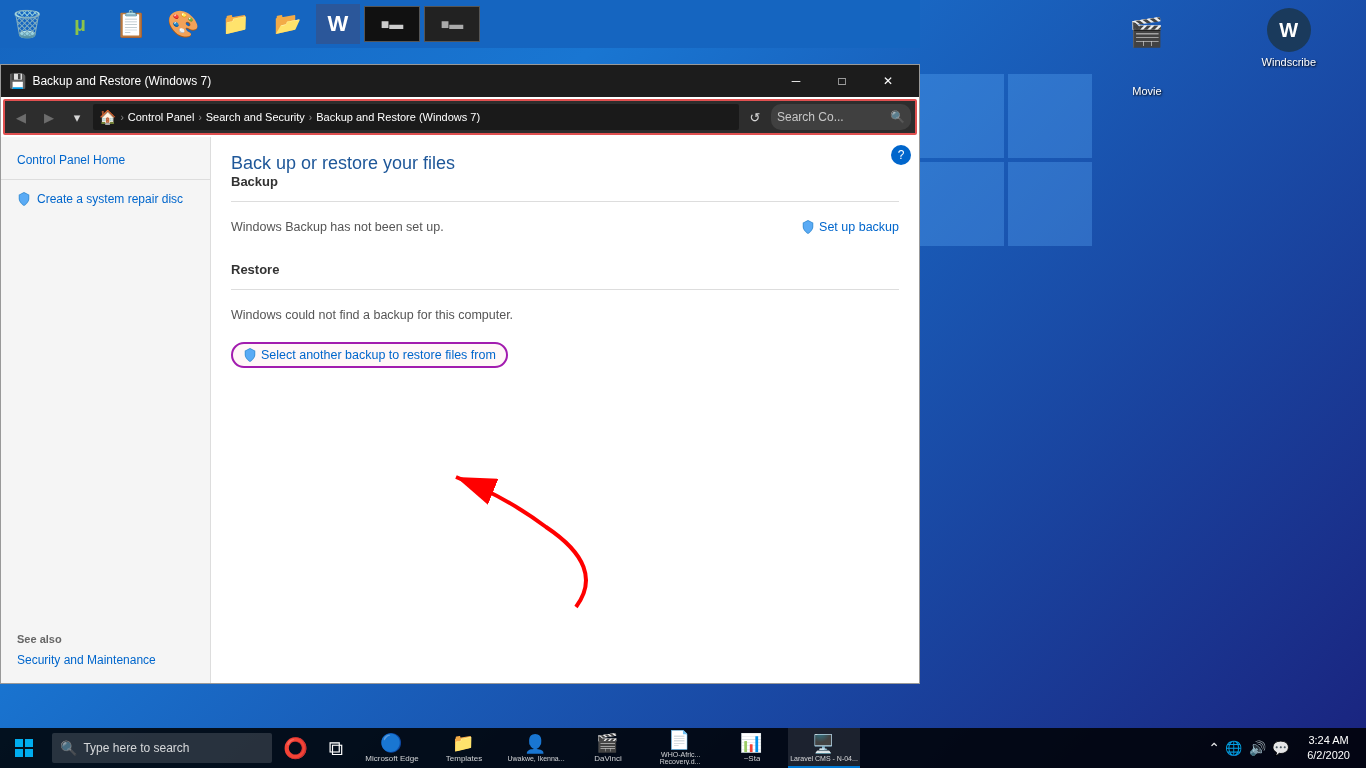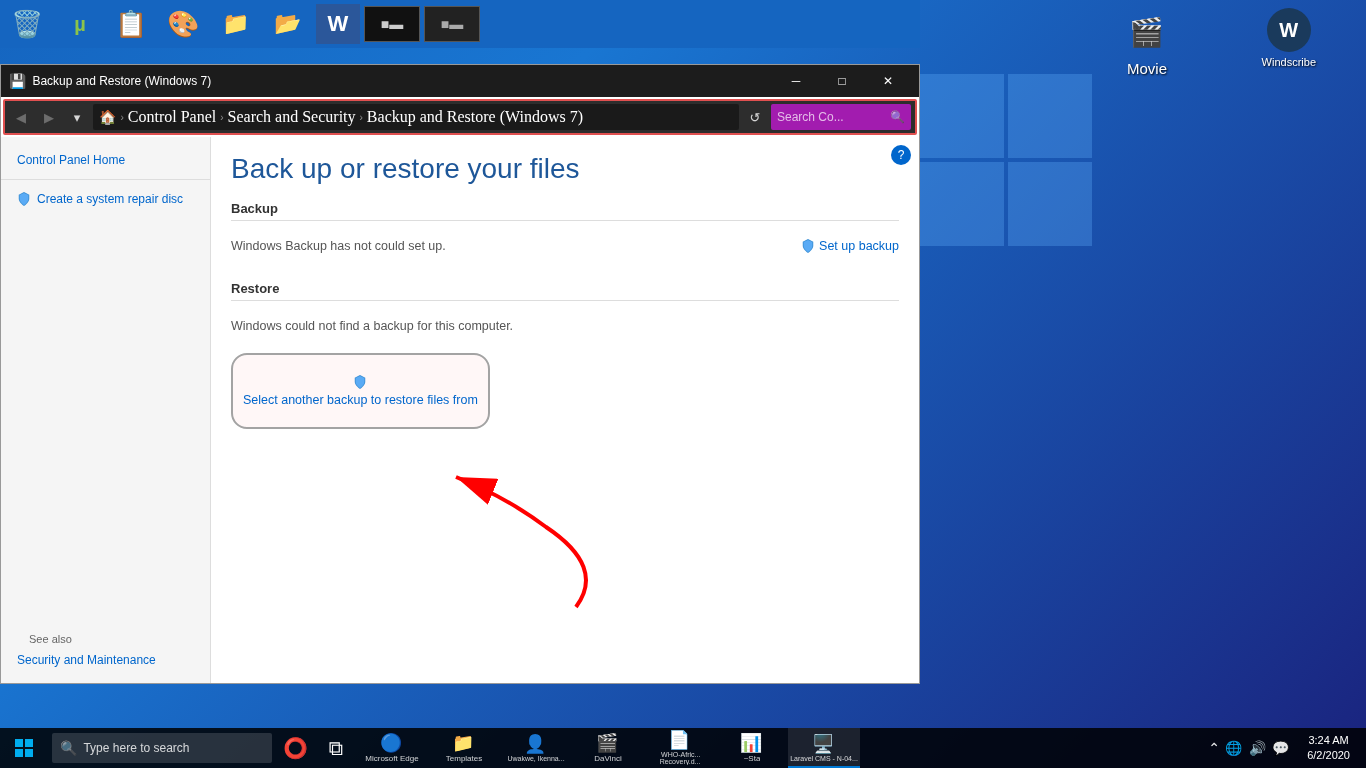--- a/index.html
+++ b/index.html
@@ -264,31 +264,30 @@
       color: white;
       font-size: 12px;
       gap: 4px;
     }
     .path-separator {
       color: rgba(255,255,255,0.5);
       font-size: 10px;
     }
     .path-part {
       color: white;
-      font-size: 16px;
-      cursor: pointer;
-      font-family: Liberation Serif, serif;
+      font-size: 11px;
+      cursor: pointer;
     }
     .path-part.current { color: white; }
     .search-box {
       display: flex;
       align-items: center;
-      background: #a21caf;
+      background: #404040;
       height: 26px;
-      border-radius: 2px;
+      border-radius: 10px;
       padding: 0 6px;
       width: 140px;
       color: rgba(255,255,255,0.7);
       font-size: 12px;
       gap: 4px;
     }
 
     
     .content-area {
       display: flex;
@@ -311,22 +310,22 @@
       color: #0066cc;
       cursor: pointer;
       text-decoration: none;
       display: flex;
       align-items: flex-end;
       gap: 6px;
     }
     .sidebar-section-title {
       font-size: 11px;
       color: #666;
-      padding: 12px 28px 4px;
-      font-weight: normal;
+      padding: 12px 16px 4px;
+      font-weight: bold;
     }
     .sidebar-divider {
       border: none;
       border-top: 1px solid #ddd;
       margin: 8px 0;
     }
 
     
     .main-content {
       flex: 1;
@@ -344,31 +343,31 @@
       background: #0066cc;
       color: white;
       border-radius: 50%;
       display: flex;
       align-items: center;
       justify-content: center;
       font-size: 12px;
       cursor: pointer;
     }
     .page-title {
-      font-size: 28px;
+      font-size: 18px;
       font-weight: 300;
       color: #1e5799;
-      margin-bottom: 16px;
+      margin-bottom: 0;
     }
     .section-header {
       font-size: 13px;
       color: #333;
       font-weight: 600;
       border-bottom: 1px solid #ddd;
-      padding-bottom: 4px;
+      padding-bottom: 12px;
       margin-bottom: 10px;
     }
     .section-block {
       margin-bottom: 20px;
     }
     .section-content {
       padding: 8px 0;
       font-size: 12.5px;
       color: #333;
     }
@@ -435,21 +434,21 @@
     <div class="top-app-icon" style="font-size:22px;">📁</div>
     <div class="top-app-icon" style="font-size:22px;">📂</div>
     <div class="top-app-icon" style="background:#2b579a;color:white;font-weight:bold;font-size:22px;width:44px;height:40px;">W</div>
 
     <div class="top-app-icon" style="background:#111;width:56px;height:36px;font-size:14px;color:#ccc;border:1px solid #555;">■▬</div>
     <div class="top-app-icon" style="background:#222;width:56px;height:36px;font-size:14px;color:#aaa;border:1px solid #555;">■▬</div>
   </div>
 
   <div class="desktop-icon" style="position:absolute;top:8px;right:195px;">
     <div class="icon-img">🎬</div>
-    <span style="color:white;font-size:15px;text-shadow:1px 1px 2px black;">Movie</span>
+    <span style="color:white;font-size:11px;text-shadow:1px 1px 2px black;margin-top:25px;">Movie</span>
   </div>
   <div class="desktop-icon" style="position:absolute;top:8px;right:50px;">
     <div class="icon-img" style="background:#1a3a5c;border-radius:50%;width:44px;height:44px;display:flex;align-items:center;justify-content:center;color:white;font-weight:bold;font-size:20px;">W</div>
     <span style="color:white;font-size:11px;text-shadow:1px 1px 2px black;">Windscribe</span>
   </div>
 
   <div class="desktop-blue-logo">
     <div class="blue-square-grid">
       <div class="blue-sq"></div>
       <div class="blue-sq"></div>
@@ -514,37 +513,37 @@
       </div>
 
       <div class="main-content">
         <div class="help-icon">?</div>
 
         <h1 class="page-title">Back up or restore your files</h1>
 
         <div class="section-block">
           <div class="section-header">Backup</div>
           <div class="section-content">
-            <span class="note">Windows Backup has not could set up.</span>
+            <span class="note">Windows Backup has not been set up.</span>
             <span class="action-link set-up-link">
               <svg class="shield-sm shield-icon-svg" viewBox="0 0 14 16" width="14" height="16">
                 <path d="M7 0 L13 3 L13 8 C13 12 7 16 7 16 C7 16 1 12 1 8 L1 3 Z" fill="#3b8fd4"></path>
                 <path d="M7 1 L12 3.5 L12 8 C12 11.5 7 15 7 15 C7 15 2 11.5 2 8 L2 3.5 Z" fill="#5aabf5"></path>
               </svg>
               <span>Set up backup</span>
             </span>
           </div>
         </div>
 
         <div class="section-block">
           <div class="section-header">Restore</div>
           <div class="section-content">
             <div class="note">Windows could not find a backup for this computer.</div>
             <br>
-            <a class="action-link" style="border:2px solid #a3a3a3;border-radius:16px;padding:20px 10px;background:rgba(255,0,0,0.03);flex-direction:column;">
+            <a class="action-link" style="border:2px solid #a21caf;border-radius:16px;padding:4px 10px;background:rgba(255,0,0,0.03);">
               <svg class="shield-sm shield-icon-svg" viewBox="0 0 14 16" width="14" height="16">
                 <path d="M7 0 L13 3 L13 8 C13 12 7 16 7 16 C7 16 1 12 1 8 L1 3 Z" fill="#3b8fd4"></path>
                 <path d="M7 1 L12 3.5 L12 8 C12 11.5 7 15 7 15 C7 15 2 11.5 2 8 L2 3.5 Z" fill="#5aabf5"></path>
               </svg>
               <span>Select another backup to restore files from</span>
             </a>
           </div>
         </div>
 
         <svg style="position:absolute;top:230px;left:15px;width:450px;height:250px;pointer-events:none;">

